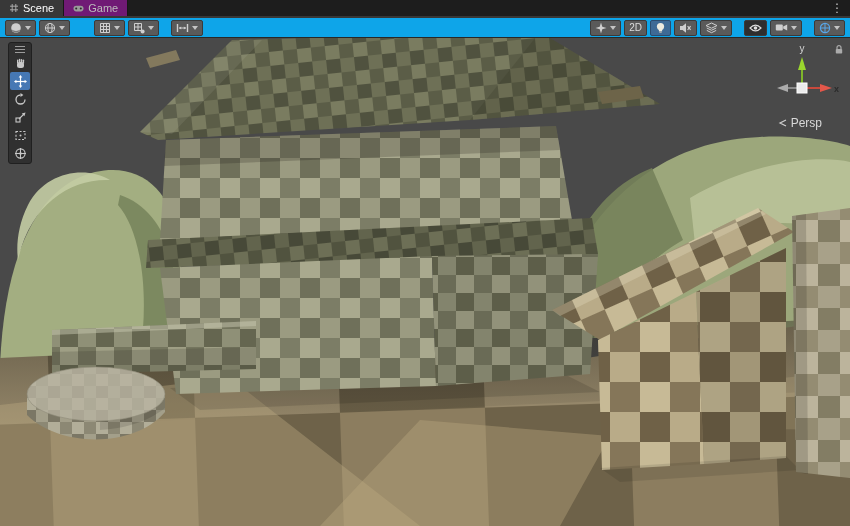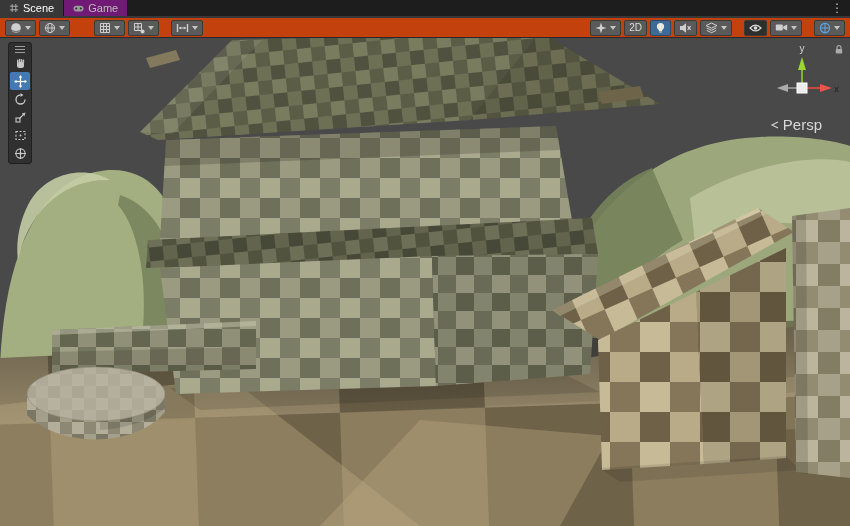--- a/index.html
+++ b/index.html
@@ -10,21 +10,21 @@
   
   .tabbar{position:absolute;top:0;left:0;right:0;height:16px;background:#1d1d1d;
     display:flex;align-items:stretch;}
   .tab{display:flex;align-items:center;gap:4px;padding:0 9px;font-size:11px;
     color:#bdbdbd;background:#701a75;border-right:1px solid #171717;}
   .tab.active{background:#383838;color:#fdfdfd;}
   .kebab{margin-left:auto;display:flex;align-items:center;padding:0 7px;
     color:#c8c8c8;font-size:12px;line-height:1;}
 
   
-  .toolbar{position:absolute;top:18px;left:0;right:0;height:20px;background:#c2410c;
+  .toolbar{position:absolute;top:18px;left:0;right:0;height:20px;background:#0ea5e9;
     border-bottom:1px solid #282828;display:flex;align-items:center;padding:0 5px;gap:3px;}
   .tbtn{height:16px;display:flex;align-items:center;gap:3px;background:#5a5a5a;
     border:1px solid #3a3a3a;border-radius:2px;padding:0 4px;color:#dcdcdc;font-size:10px;}
   .tbtn.active{background:#3e6a96;border-color:#2c4c6e;}
   .tbtn.pressed{background:#2e2e2e;}
   .arrow{width:0;height:0;border-left:3px solid transparent;border-right:3px solid transparent;
     border-top:4px solid #c4c4c4;}
   .gap{width:18px;}
   .gap-s{width:6px;}
   .tb-right{margin-left:auto;display:flex;align-items:center;gap:3px;}
@@ -37,21 +37,21 @@
   .tools{position:absolute;left:8px;top:42px;width:24px;background:rgba(47,47,47,.96);
     border:1px solid #202020;border-radius:3px;padding:1px;}
   .grip{height:10px;display:flex;flex-direction:column;justify-content:center;gap:2px;padding:0 5px;}
   .grip i{display:block;height:1px;background:#9c9c9c;}
   .toolbtn{width:20px;height:18px;display:flex;align-items:center;justify-content:center;border-radius:2px;}
   .toolbtn.selected{background:#4678b4;}
 
   
   .gizmo{position:absolute;top:40px;right:8px;width:80px;height:80px;}
   .persp{position:absolute;top:116px;right:28px;display:flex;align-items:center;gap:3px;
-    color:#d8d8d8;font-size:15px;}
+    color:#d8d8d8;font-size:12px;}
   .lock{position:absolute;top:44px;right:6px;display:flex;}
 </style>
 </head>
 <body>
 
 <div class="root">
 
   <div class="tabbar">
     <div class="tab active">
       <svg width="10" height="10">

